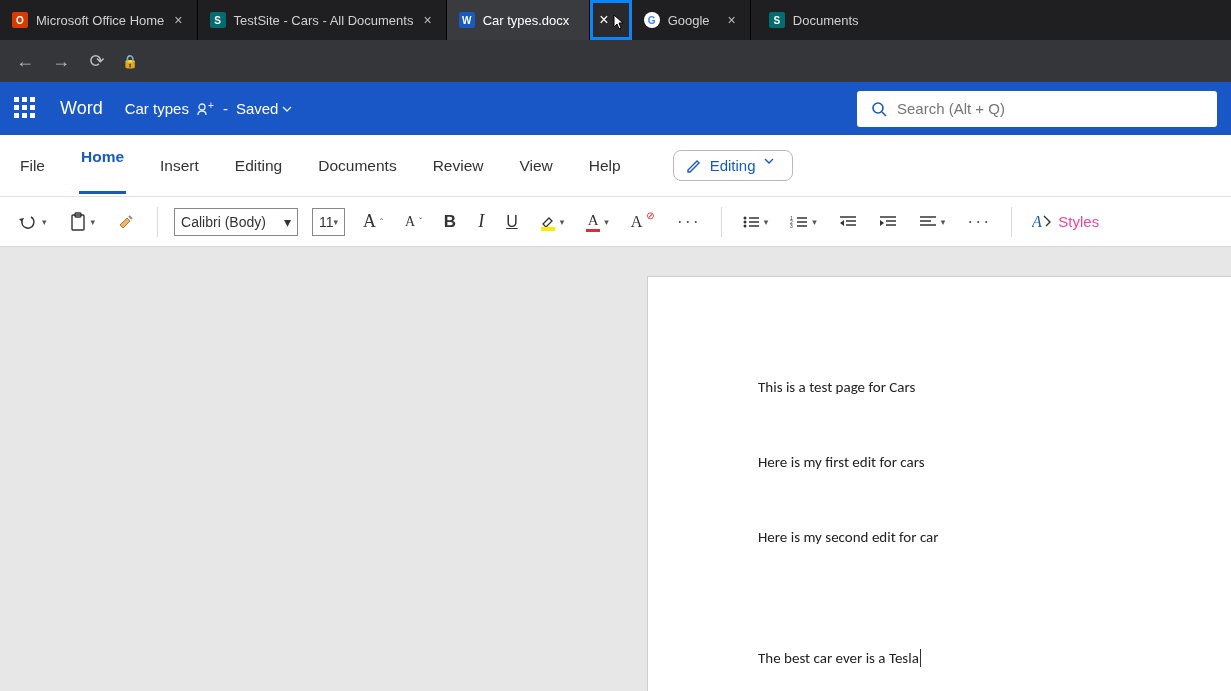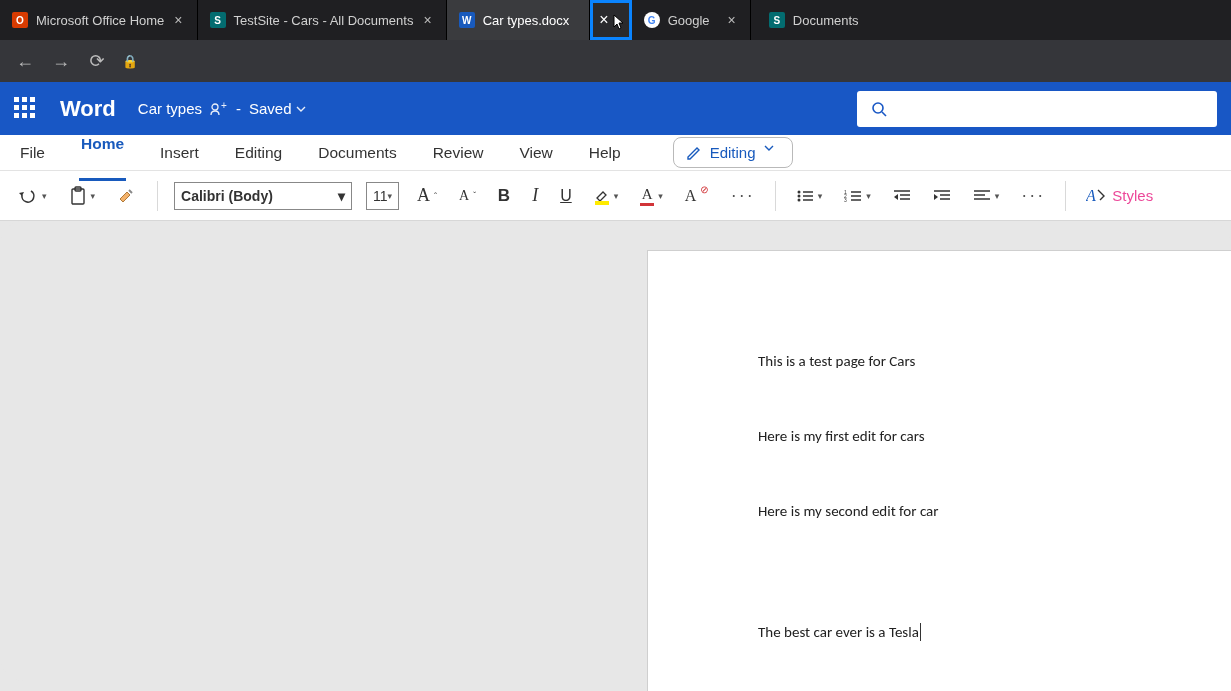--- a/index.html
+++ b/index.html
@@ -15,43 +15,43 @@
 
   .addr-bar { background:#35363a; height:42px; display:flex; align-items:center; gap:14px; padding:0 14px; color:#d8d8d8; font-size:14px; }
   .nav-btn { width:22px; color:#bbb; text-align:center; font-size:18px; }
   .lock { font-size:13px; color:#ccc; }
   .url { flex:1; white-space:nowrap; overflow:hidden; color:#dcdcdc; font-size:14.5px; }
 
   
   .word-bar { background:#1857c5; height:53px; display:flex; align-items:center; color:#fff; padding:0 14px; gap:22px; }
   .waffle { width:24px; height:24px; display:grid; grid-template-columns:repeat(3,5px); grid-template-rows:repeat(3,5px); gap:3px; }
   .waffle span { background:#fff; }
-  .word-brand { font-weight:700; font-size:22px; }
+  .word-brand { font-weight:400; font-size:18px; }
   .doc-title-area { display:flex; align-items:center; gap:8px; font-size:15px; }
   .share-ico { font-size:14px; opacity:.9; }
   .saved { display:flex; align-items:center; gap:4px; }
   .saved svg{opacity:.9}
   .search-box { margin-left:auto; background:#fff; height:36px; border-radius:3px; display:flex; align-items:center; padding:0 14px; min-width:360px; gap:10px; color:#1857c5; }
   .search-box input { border:none; outline:none; font-size:15px; color:#555; flex:1; }
   .search-box .mag { color:#1857c5; font-size:16px; }
 
   
-  .ribbon-tabs { background:#fff; height:36px; display:flex; align-items:center; padding:0 18px; gap:32px; font-size:15.5px; color:#333; border-bottom:1px solid #e3e3e3; }
+  .ribbon-tabs { background:#fff; height:62px; display:flex; align-items:center; padding:0 18px; gap:32px; font-size:15.5px; color:#333; border-bottom:1px solid #e3e3e3; }
   .rtab { padding:10px 2px; cursor:default; }
   .rtab.active { color:#185abd; font-weight:600; border-bottom:3px solid #185abd; padding-bottom:25px; }
   .editing-btn { margin-left:18px; border:1px solid #b9b9b9; border-radius:8px; padding:6px 12px; display:flex; align-items:center; gap:8px; color:#185abd; font-size:15px; }
   .editing-btn svg { width:16px; height:16px; }
 
   
   .toolbar { background:#fff; height:50px; display:flex; align-items:center; padding:0 14px; gap:14px; border-bottom:1px solid #d7d7d7; font-size:14px; color:#333; }
   .tool { display:flex; align-items:center; gap:4px; padding:4px; }
   .tool .caret { font-size:9px; color:#555; }
   .sep { width:1px; height:30px; background:#d9d9d9; margin:0 2px; }
   .font-select { border:1px solid #888; height:28px; padding:0 6px; font-size:14px; display:flex; align-items:center; justify-content:space-between; background:#fff;}
-  .font-name { width:178px;font-weight:bold; }
+  .font-name { width:124px; }
   .font-size { width:33px; }
   .font-size .caret{font-size:9px;color:#555}
   .serif-a { font-family:"Times New Roman",serif; }
   .bold { font-weight:700; font-size:17px; }
   .italic { font-style:italic; font-family:serif; font-size:18px; }
   .underline { text-decoration:underline; font-size:16px; }
   .highlight-swatch { width:14px; height:4px; background:#ffeb00; }
   .color-swatch { width:14px; height:3px; background:#d13438; }
   .ellipsis { font-size:18px; letter-spacing:2px; color:#555; }
   .styles-lbl { font-size:15px; color:#ec4899; }
@@ -138,20 +138,21 @@
         </svg>
     </span>
   </div>
   <div class="search-box">
     <span class="mag">
       <svg width="16" height="16">
           <circle cx="7" cy="7" r="5" stroke="#1857c5" stroke-width="1.6" fill="none"></circle>
           <line x1="11" y1="11" x2="15" y2="15" stroke="#1857c5" stroke-width="1.6"></line>
         </svg>
     </span>
+    <input placeholder="Search (Alt + Q)" style="">
   </div>
 </div>
 
 <div class="ribbon-tabs">
   <span class="rtab">File</span>
   <span class="rtab active">Home</span>
   <span class="rtab">Insert</span>
   <span class="rtab">Editing</span>
   <span class="rtab">Documents</span>
   <span class="rtab">Review</span>

